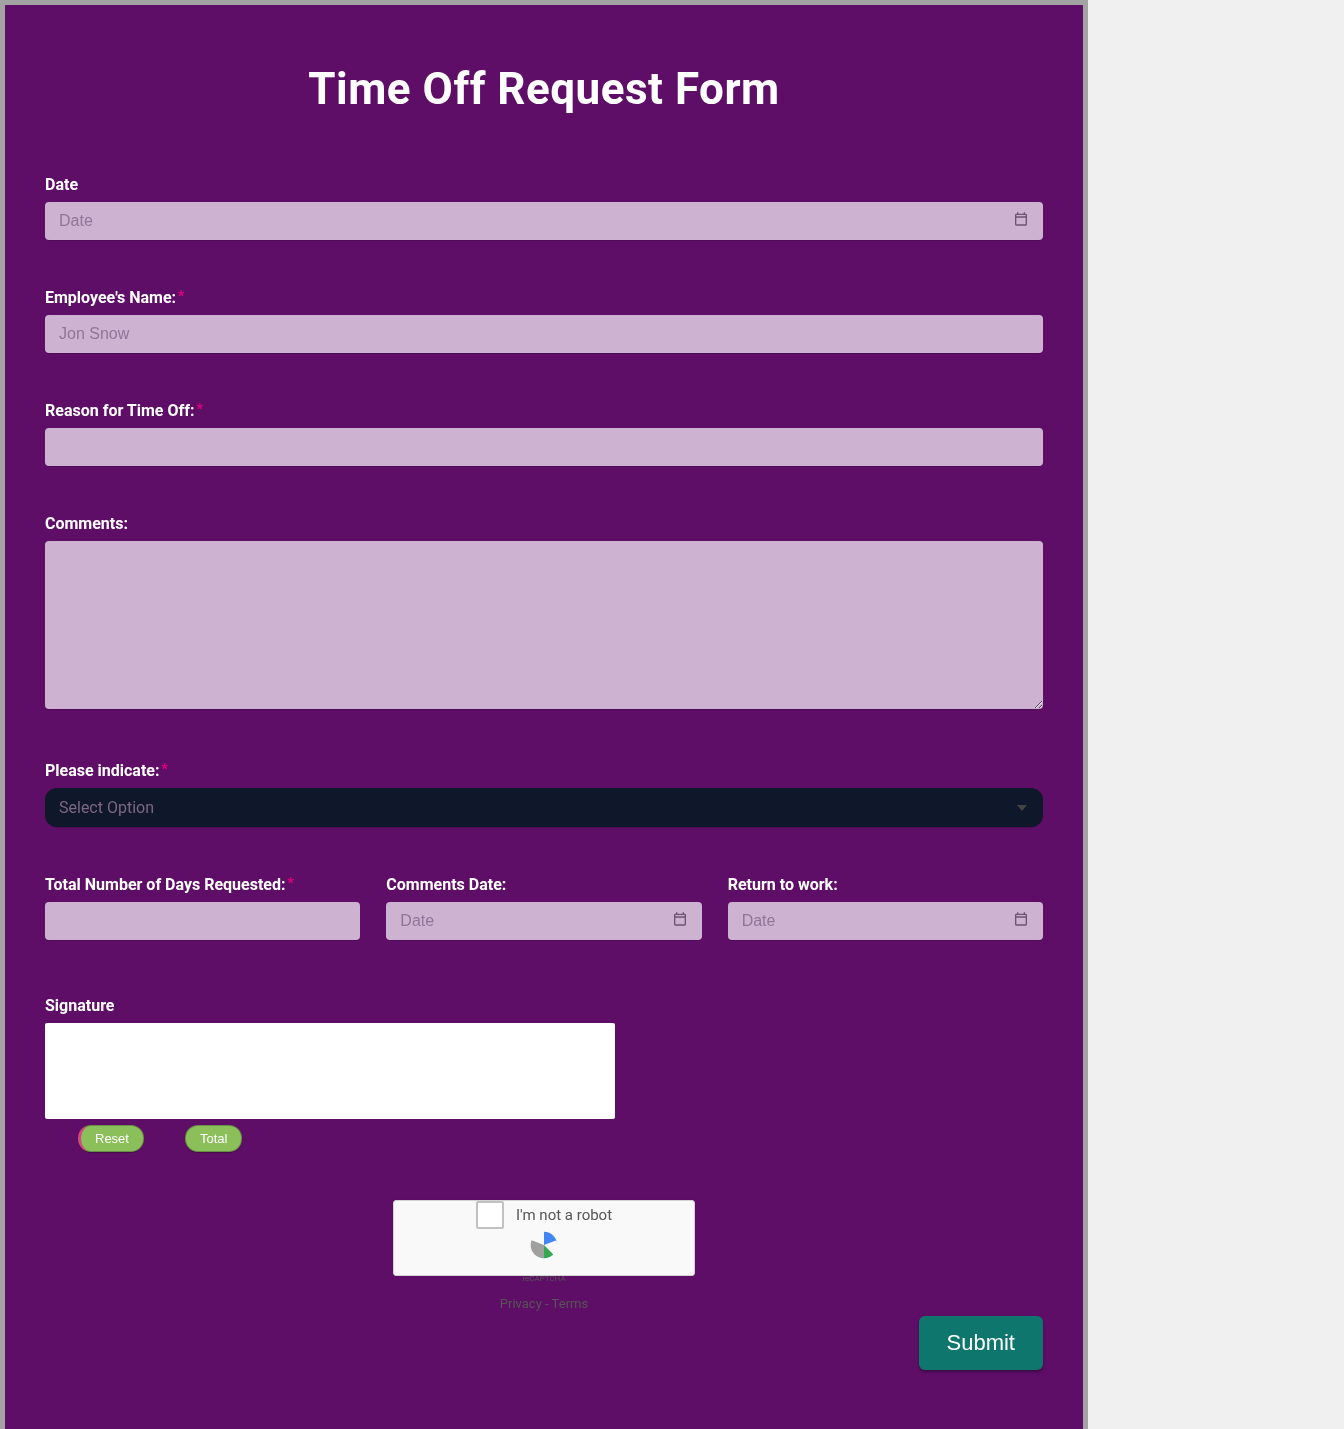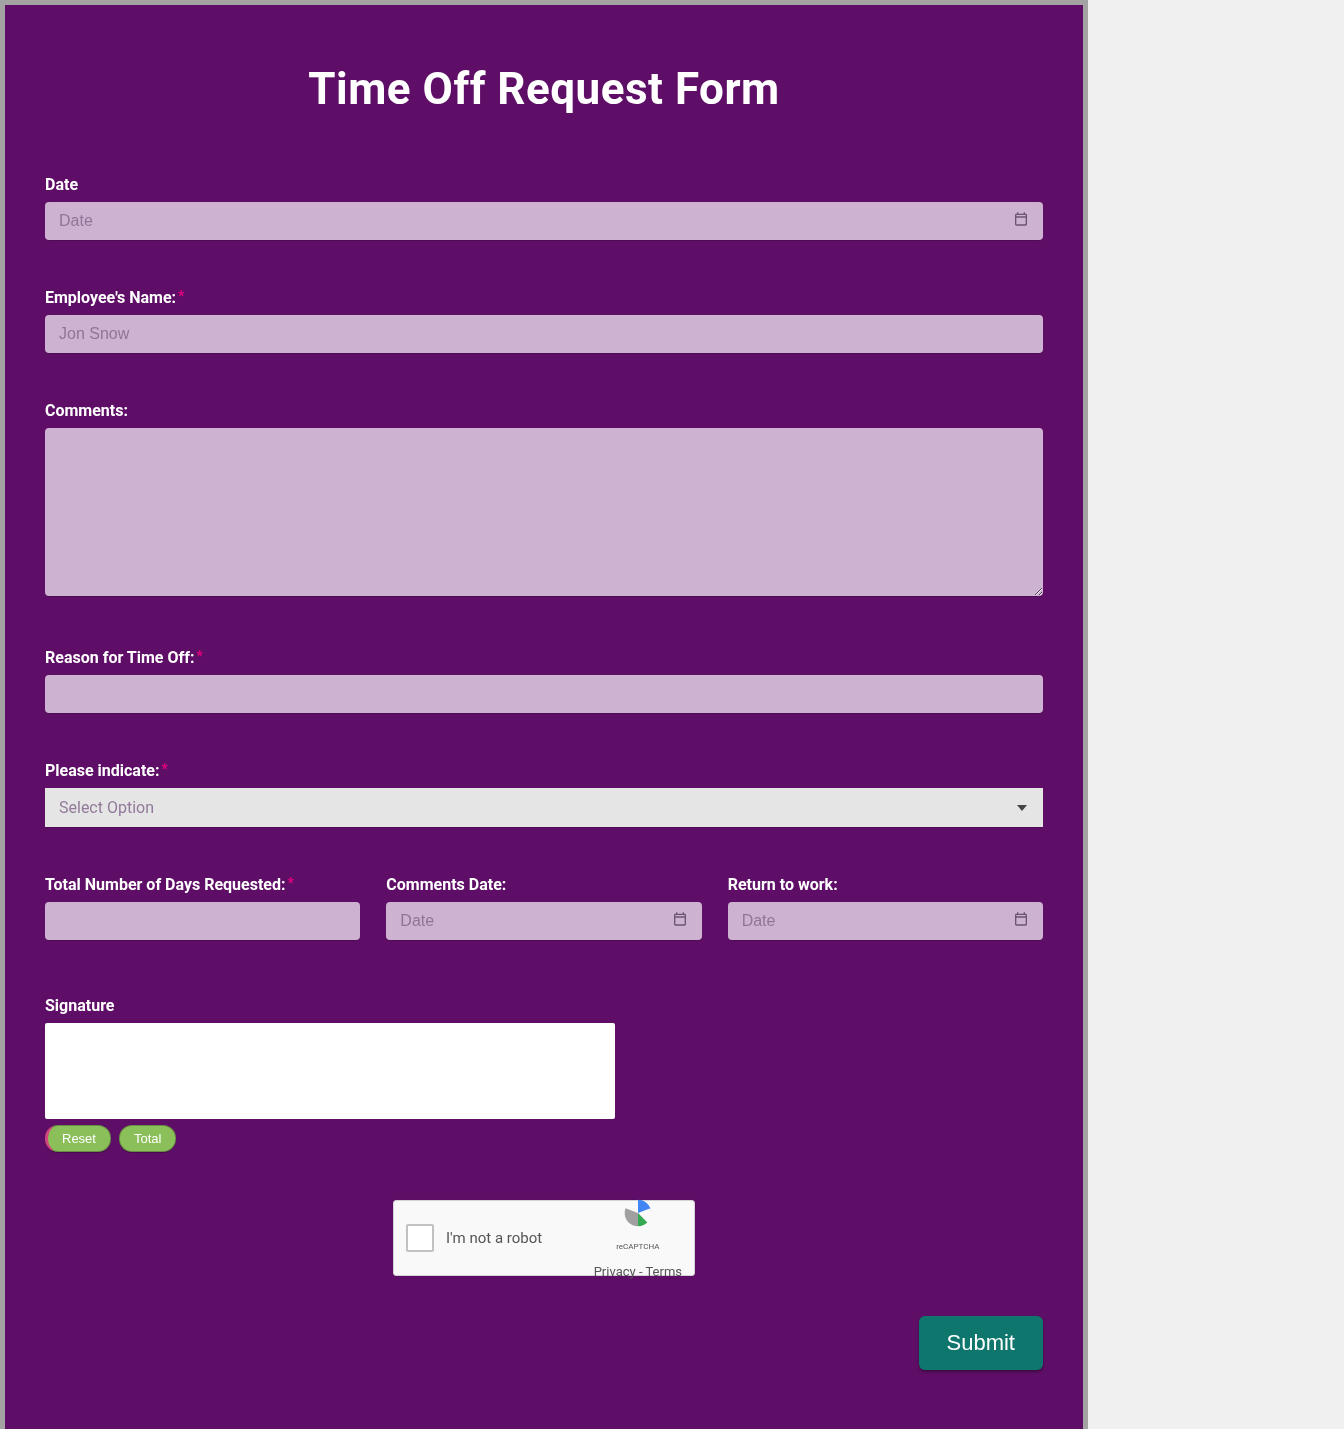--- a/index.html
+++ b/index.html
@@ -59,22 +59,22 @@
   .icon-right {
     position: absolute;
     right: 14px;
     top: 50%;
     transform: translateY(-50%);
     color: #6b5472;
     pointer-events: none;
   }
   .select-wrap {
     position: relative;
-    background: #e5e5e5;
-    border-radius: 0;
+    background: #0f172a;
+    border-radius: 12px;
     padding: 10px 14px;
     color: #8a6f92;
     font-size: 16px;
     box-shadow: 0 1px 0 rgba(0,0,0,0.15);
     cursor: pointer;
   }
   .chev {
     position: absolute; right: 16px; top: 50%; transform: translateY(-50%);
     width:0; height:0; border-left:5px solid transparent; border-right:5px solid transparent; border-top:6px solid #444;
   }
@@ -88,31 +88,33 @@
   .btn-small {
     background: #8bbf5a;
     border: 1px solid rgba(0,0,0,0.25);
     color: #fff;
     font-size: 13px;
     padding: 5px 14px;
     border-radius: 13px;
     cursor: pointer;
     margin-right: 4px;
     box-shadow: 0 1px 0 rgba(0,0,0,0.25);
+    margin-left: 33px;
   }
   .btn-small.reset { border-left: 3px solid #d3477f; }
   .captcha {
     width: 302px; height: 76px;
     background:#f9f9f9;
     border:1px solid #d3d3d3;
     border-radius:3px;
     display:flex; align-items:center; justify-content:space-between;
     padding:0 12px;
     margin: 11px auto 40px auto;
     box-shadow: 0 0 2px rgba(0,0,0,0.1);
+    flex-direction: column;
   }
   .cap-left { display:flex; align-items:center; gap:12px;}
   .cap-box { width:28px; height:28px; border:2px solid #c1c1c1; border-radius:2px; background:#fff;}
   .cap-text { color:#555; font-size:15px;}
   .cap-right { display:flex; flex-direction:column; align-items:center; font-size:8px; color:#555; gap:13px;}
   .cap-logo { width:32px; height:32px; }
   .cap-links { font-size:13px; color:#555;}
   .submit {
     float: right;
     background: #0f766e;
@@ -153,29 +155,29 @@
   </div>
 
   <div class="field">
     <label class="label">
       <span>Employee's Name:</span><span class="required">*</span>
     </label>
     <input class="input" type="text" placeholder="Jon Snow" style="">
   </div>
 
   <div class="field">
-    <label class="label">Comments:</label>
-    <textarea class="textarea" style=""></textarea>
-  </div>
-
-  <div class="field">
     <label class="label">
       <span>Reason for Time Off:</span><span class="required">*</span>
     </label>
     <input class="input" type="text" style="">
+  </div>
+
+  <div class="field">
+    <label class="label">Comments:</label>
+    <textarea class="textarea" style=""></textarea>
   </div>
 
   <div class="field">
     <label class="label">
       <span>Please indicate:</span><span class="required">*</span>
     </label>
     <div class="select-wrap">
       <span class="date-ph">Select Option</span>
       <span class="chev"></span>
     </div>

